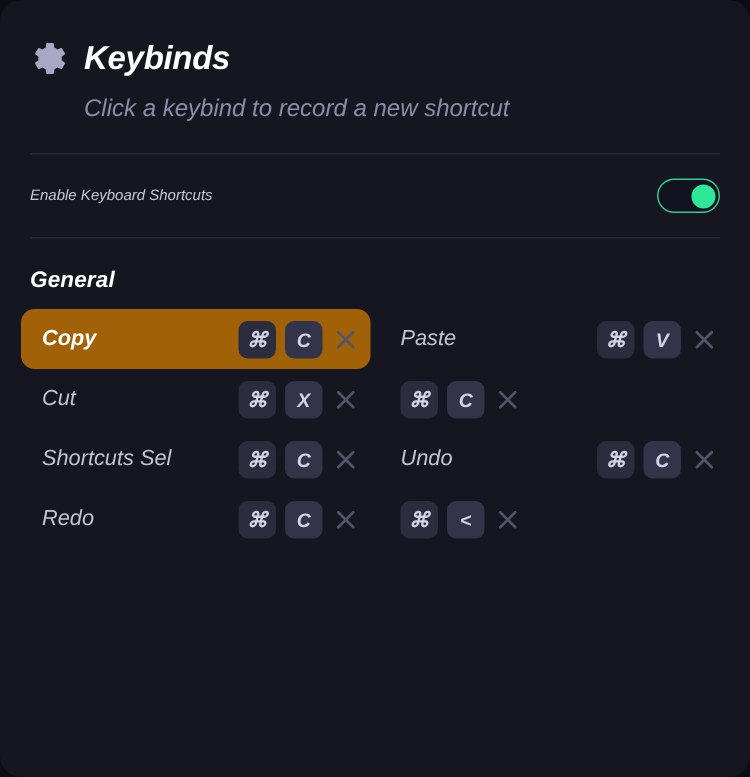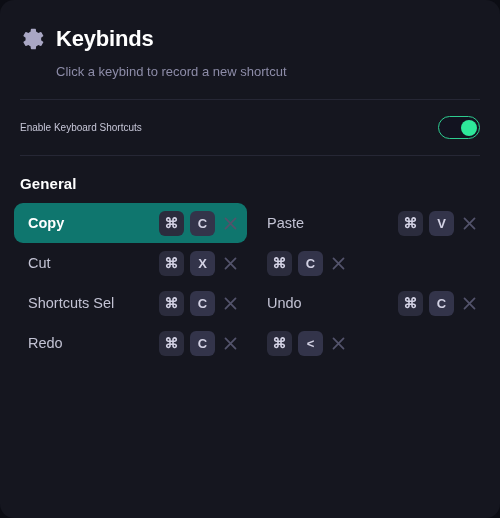--- a/index.html
+++ b/index.html
@@ -16,20 +16,21 @@
   }
 
   .card {
     position: relative;
     width: 500px;
     height: 518px;
     box-sizing: border-box;
     background: #15161f;
     border-radius: 14px;
     overflow: hidden;
+    font-style: italic;
   }
 
   
   .header {
     padding: 22px 20px 0 20px;
   }
   .title-row {
     display: flex;
     align-items: center;
     gap: 12px;
@@ -46,21 +47,21 @@
   .page-title {
     font-size: 22px;
     font-weight: bold;
     color: #ffffff;
     letter-spacing: -0.2px;
     line-height: 1;
   }
   .subtitle {
     margin-left: 36px;
     margin-top: 9px;
-    font-size: 13px;
+    font-size: 16px;
     color: #8d8ca8;
     line-height: 1;
   }
 
   .divider {
     height: 1px;
     background: #262735;
     margin: 0 20px;
   }
   .divider.top { margin-top: 21px; }
@@ -119,21 +120,21 @@
   .kb-row {
     display: flex;
     align-items: center;
     height: 40px;
     padding: 0 6px 0 14px;
     border-radius: 9px;
     box-sizing: border-box;
     cursor: pointer;
   }
   .kb-row.active {
-    background: #0f766e;
+    background: #a16207;
   }
   .kb-name {
     flex: 1 1 auto;
     font-size: 14.5px;
     color: #c3c3d4;
     white-space: nowrap;
     overflow: hidden;
     text-overflow: ellipsis;
   }
   .kb-row.active .kb-name {

